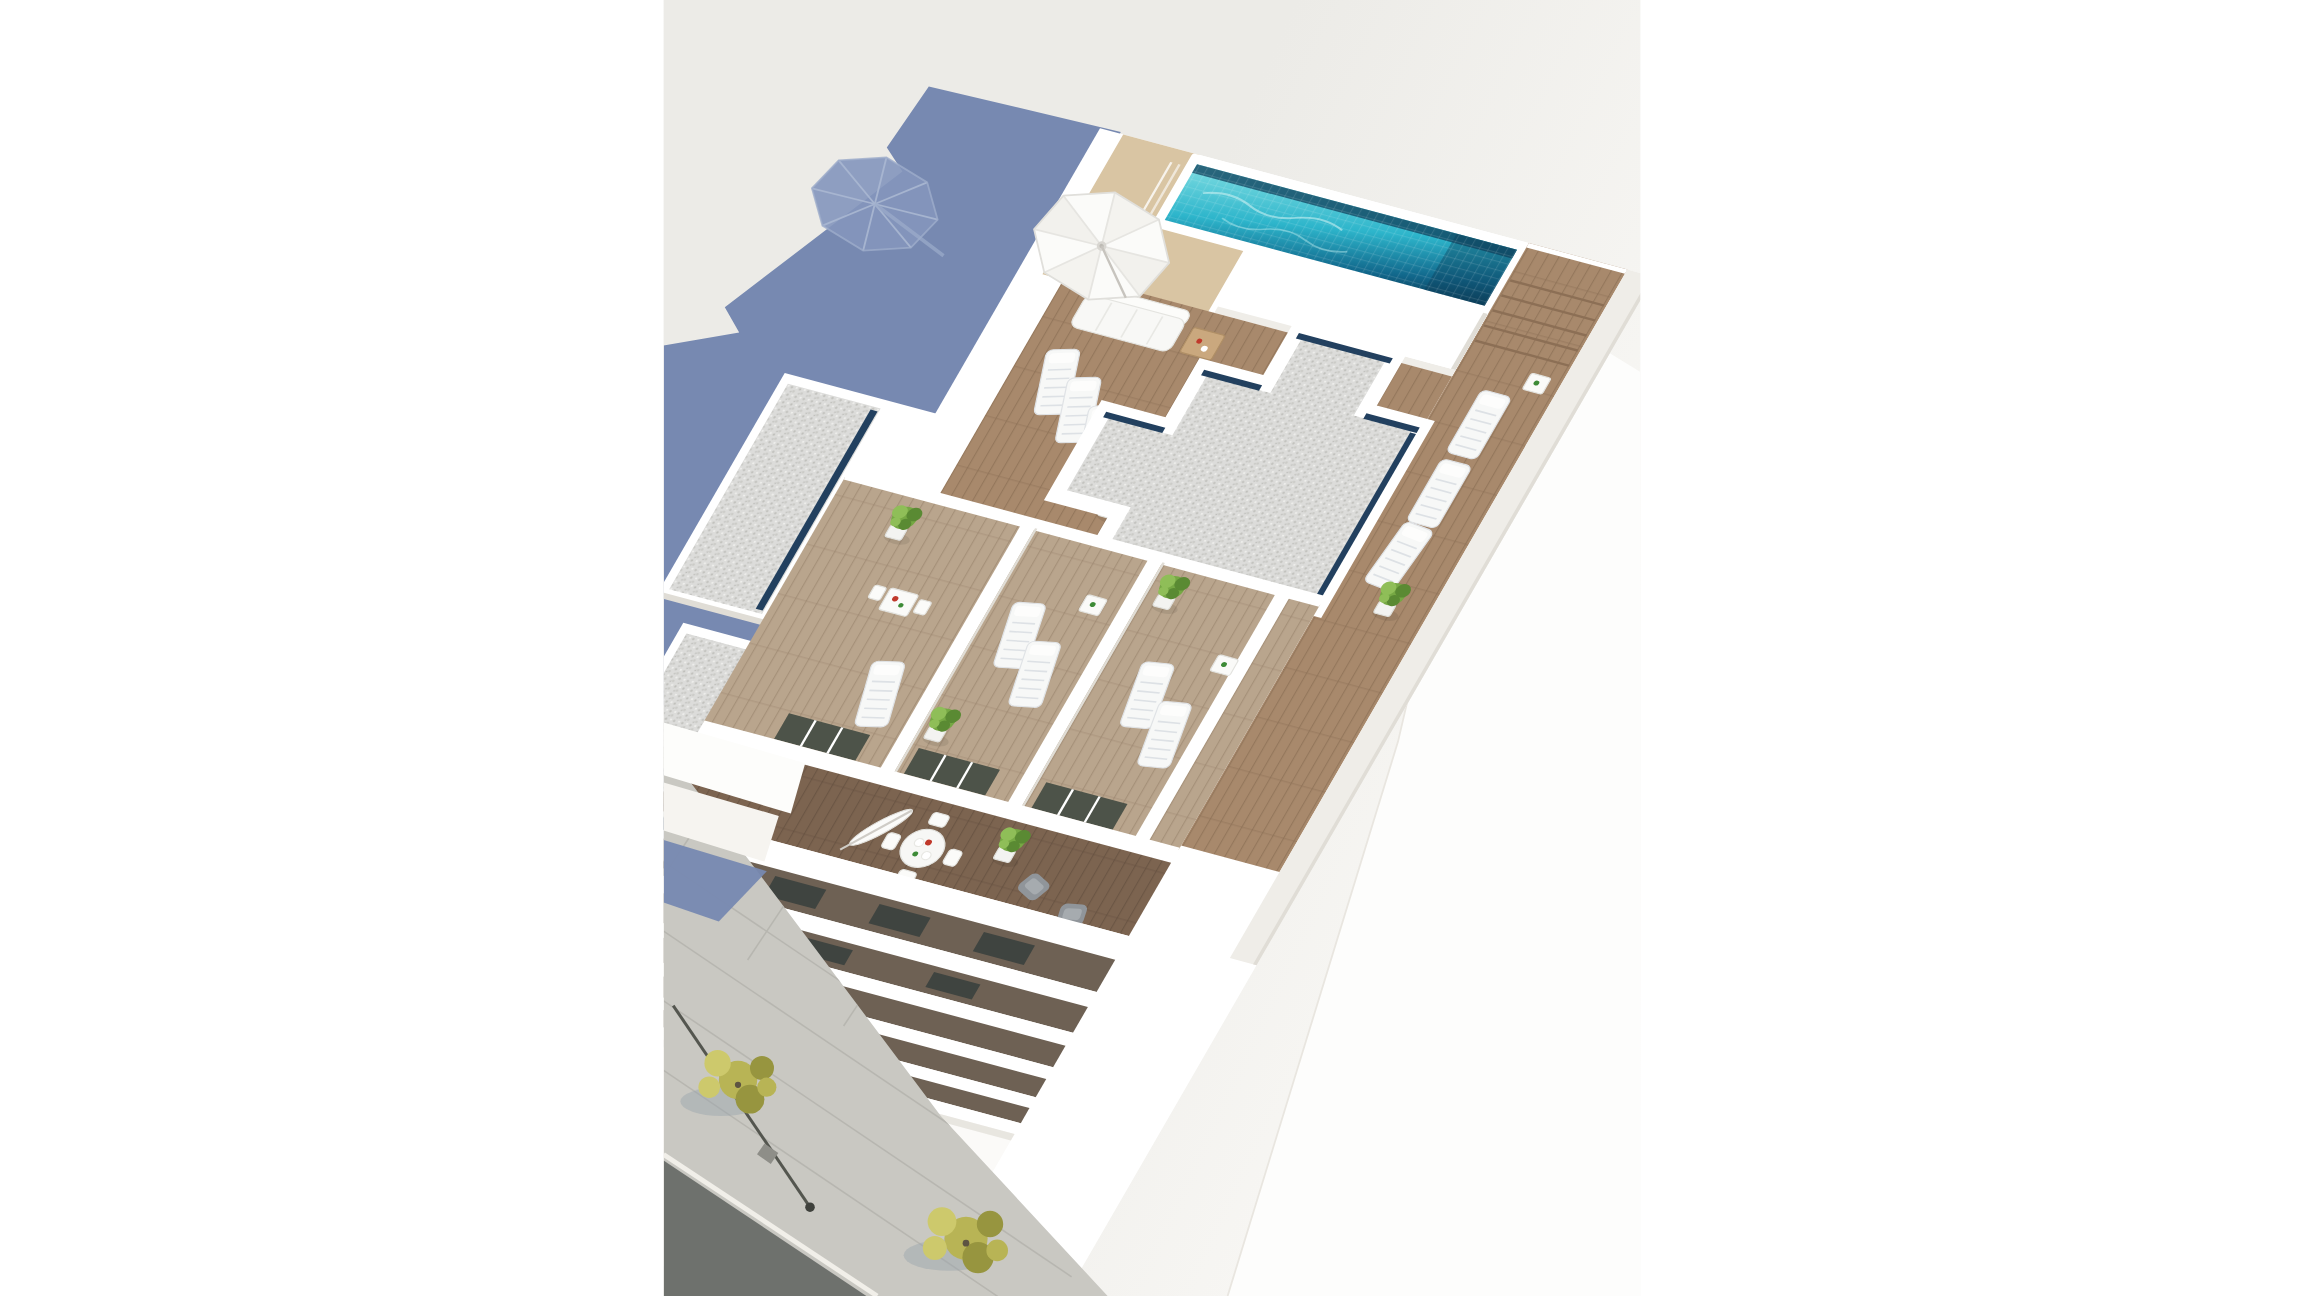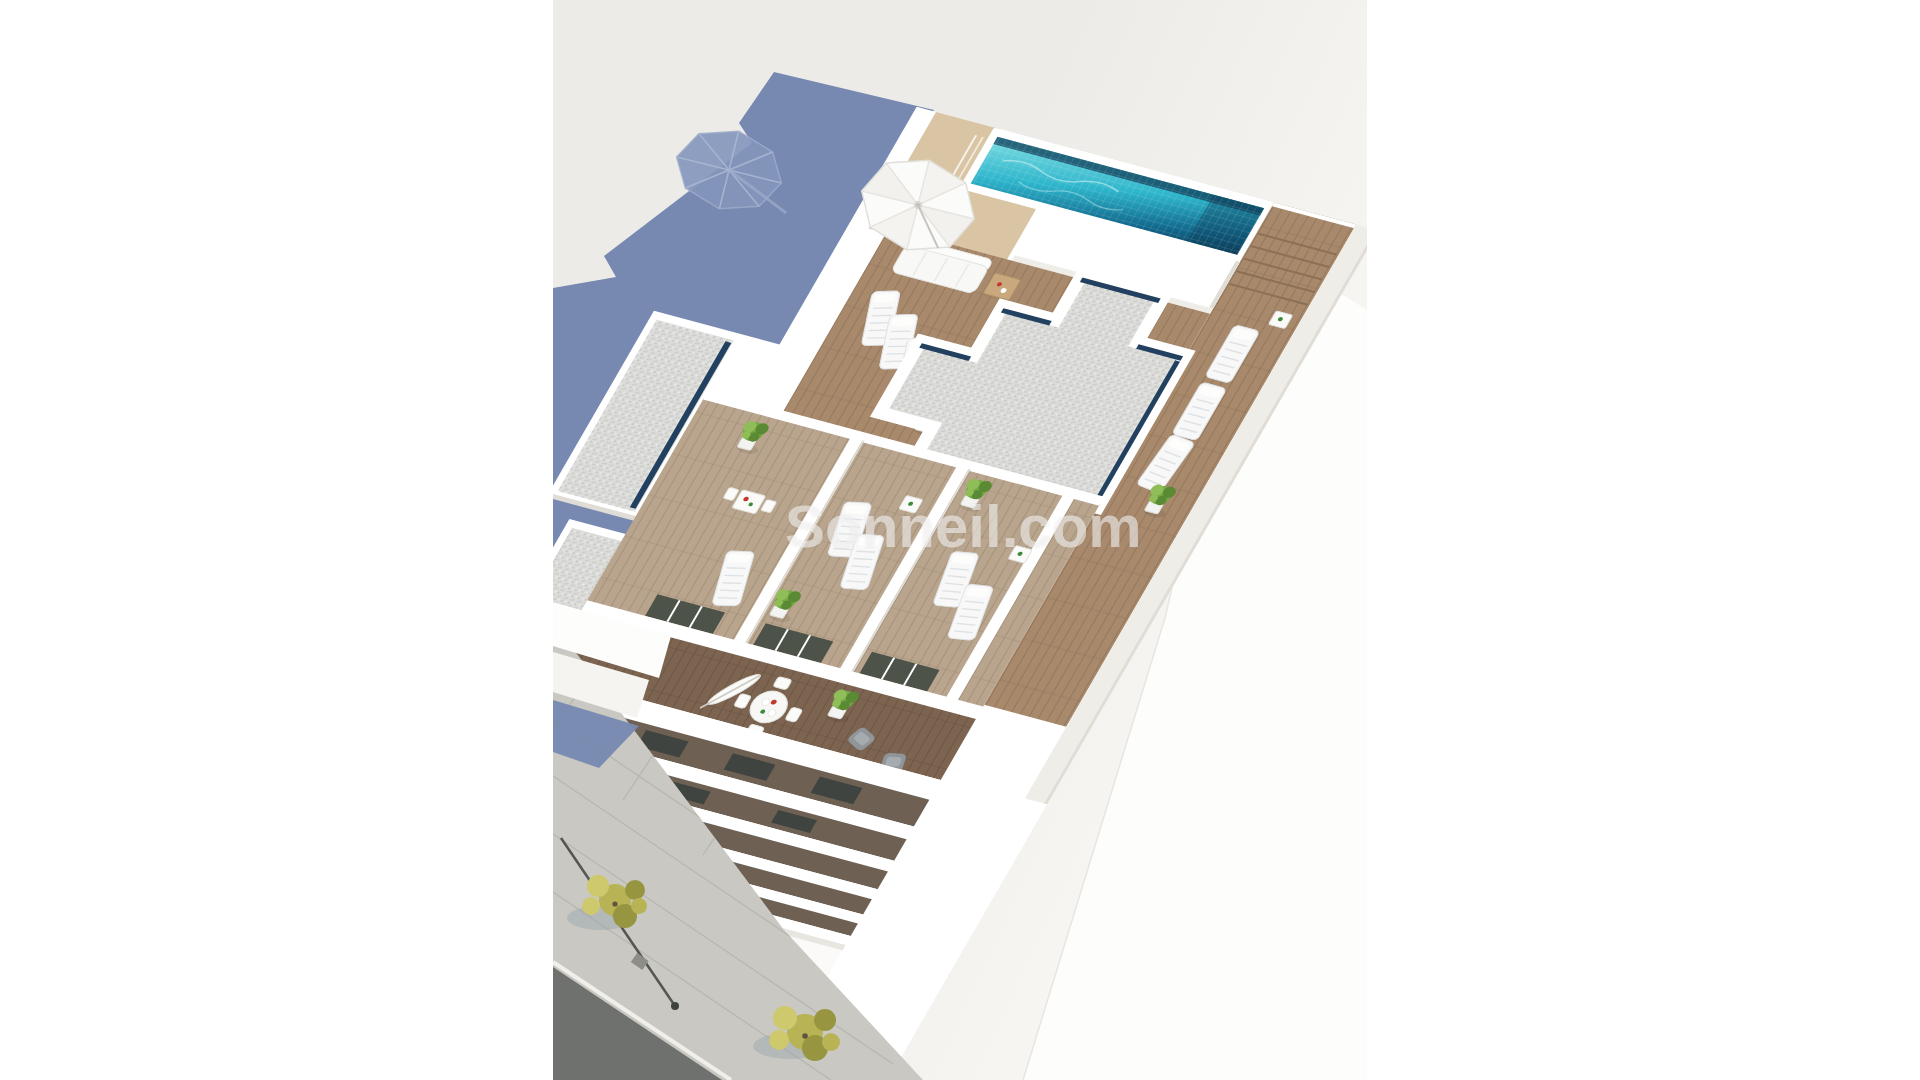--- a/index.html
+++ b/index.html
@@ -377,15 +377,14 @@
         <line x1="0" y1="0" x2="0" y2="-46"></line>
             <line x1="0" y1="0" x2="41" y2="-33"></line>
       </g>
       <polygon fill="none" stroke="#e0dfdb" stroke-width="1.5" points="58,0 41,33 0,46 -41,33 -58,0 -41,-33 0,-46 41,-33"></polygon>
       <circle r="4" fill="#d8d6d1"></circle>
           <circle r="1.8" fill="#bdbab4"></circle>
       <line x1="0" y1="0" x2="30" y2="37" stroke="#c7c4be" stroke-width="2"></line>
     </g>
   </svg>
 
-  <div class="watermark">Sonneil.com</div>
   </div>
 </div>
 
 </body></html>

